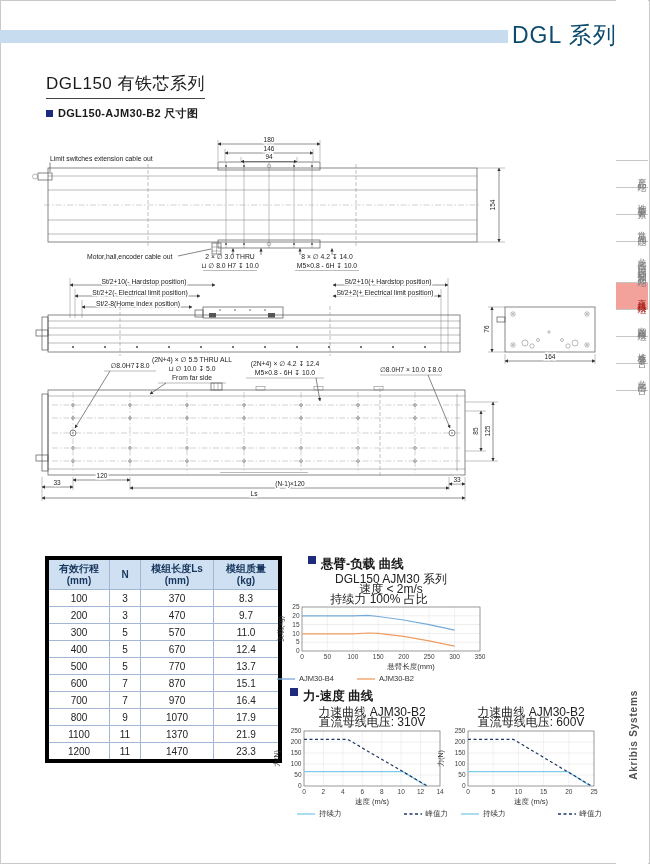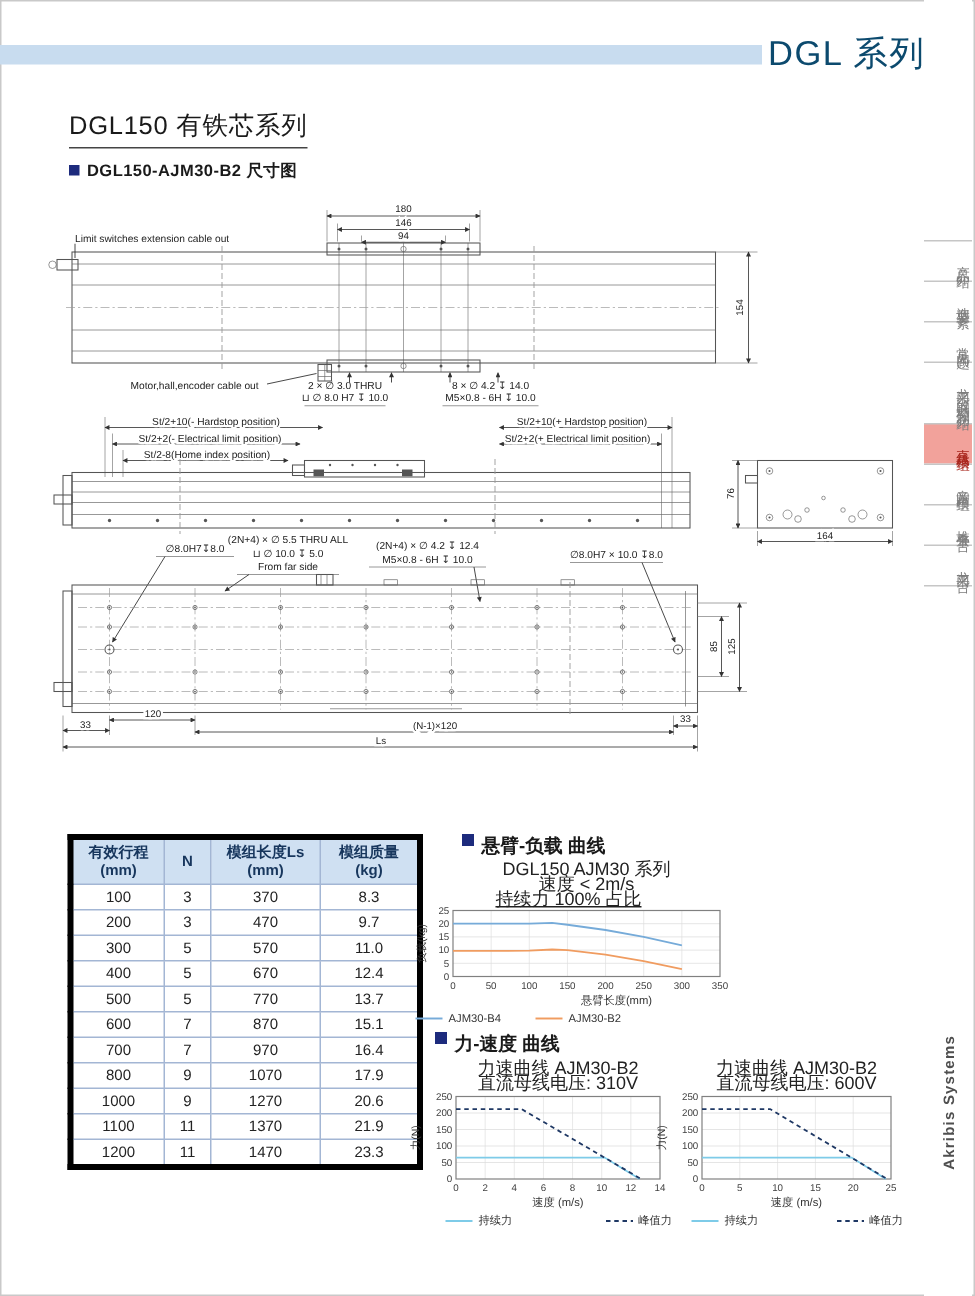--- a/index.html
+++ b/index.html
@@ -416,26 +416,20 @@
         <td>970</td>
         <td>16.4</td>
       </tr>
       <tr>
         <td>800</td>
         <td>9</td>
         <td>1070</td>
         <td>17.9</td>
       </tr>
       <tr>
-        <td>1000</td>
-        <td>9</td>
-        <td>1270</td>
-        <td>20.6</td>
-      </tr>
-      <tr>
         <td>1100</td>
         <td>11</td>
         <td>1370</td>
         <td>21.9</td>
       </tr>
       <tr>
         <td>1200</td>
         <td>11</td>
         <td>1470</td>
         <td>23.3</td>
@@ -448,21 +442,21 @@
   <span>悬臂-负载 曲线</span>
 </div>
 <div class="chart-sec" style="left:265px;top:688px;">
   <span class="sq"></span>
   <span>力-速度 曲线</span>
 </div>
 
 <div class="chart" style="left:276px;top:575px;width:312px;">
     <div class="ctitle" style="padding-left: 18px; width: 194px;">DGL150 AJM30 系列</div>
     <div class="ctitle" style="padding-left: 18px; width: 194px;">速度 &lt; 2m/s</div>
-    <div class="ctitle" style="padding-left: 6px; width: 194px; text-decoration: underline;">持续力 100% 占比</div>
+    <div class="ctitle" style="padding-left: 6px; width: 194px;">持续力 100% 占比</div>
     <svg width="212" height="60">
       <line x1="51.42857142857143" y1="3" x2="51.42857142857143" y2="47" stroke="#e2e2e2" stroke-width="0.5"></line>
       <line x1="76.85714285714286" y1="3" x2="76.85714285714286" y2="47" stroke="#e2e2e2" stroke-width="0.5"></line>
       <line x1="102.28571428571428" y1="3" x2="102.28571428571428" y2="47" stroke="#e2e2e2" stroke-width="0.5"></line>
       <line x1="127.71428571428571" y1="3" x2="127.71428571428571" y2="47" stroke="#e2e2e2" stroke-width="0.5"></line>
       <line x1="153.14285714285714" y1="3" x2="153.14285714285714" y2="47" stroke="#e2e2e2" stroke-width="0.5"></line>
       <line x1="178.57142857142856" y1="3" x2="178.57142857142856" y2="47" stroke="#e2e2e2" stroke-width="0.5"></line>
       <line x1="26" y1="38.2" x2="204" y2="38.2" stroke="#dcdcdc" stroke-width="0.5"></line>
       <line x1="26" y1="29.4" x2="204" y2="29.4" stroke="#dcdcdc" stroke-width="0.5"></line>
       <line x1="26" y1="20.6" x2="204" y2="20.6" stroke="#dcdcdc" stroke-width="0.5"></line>

